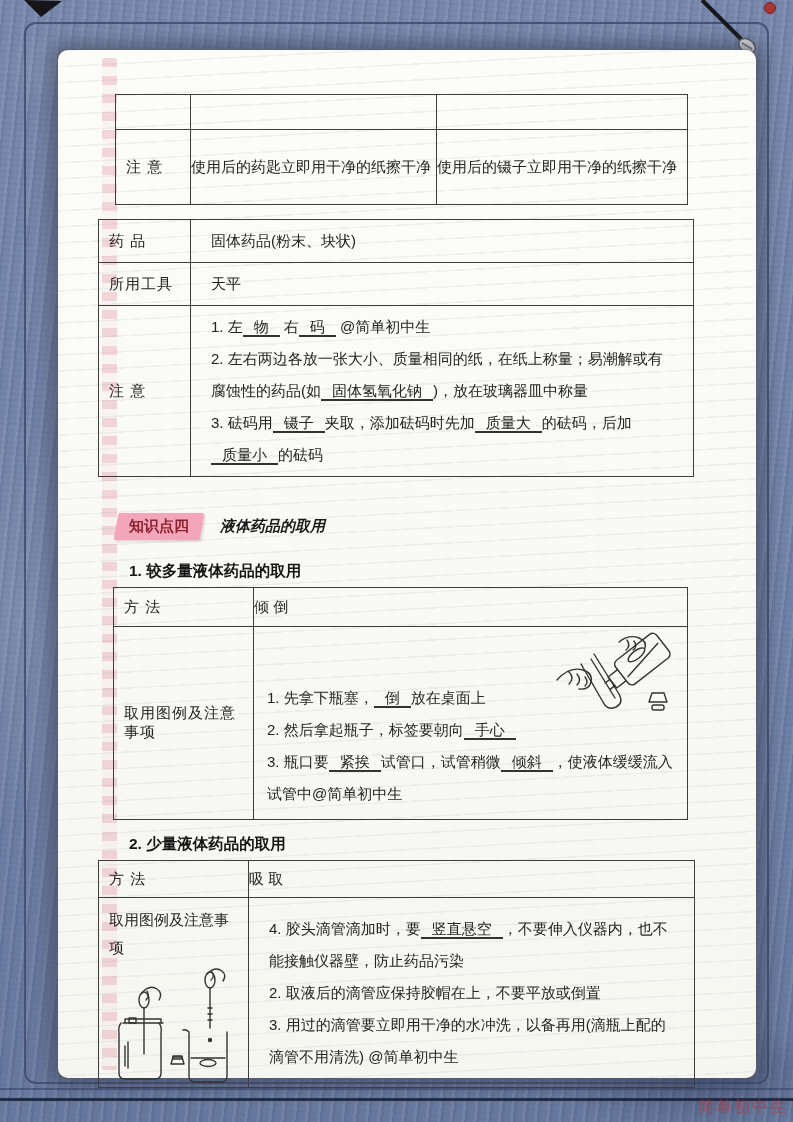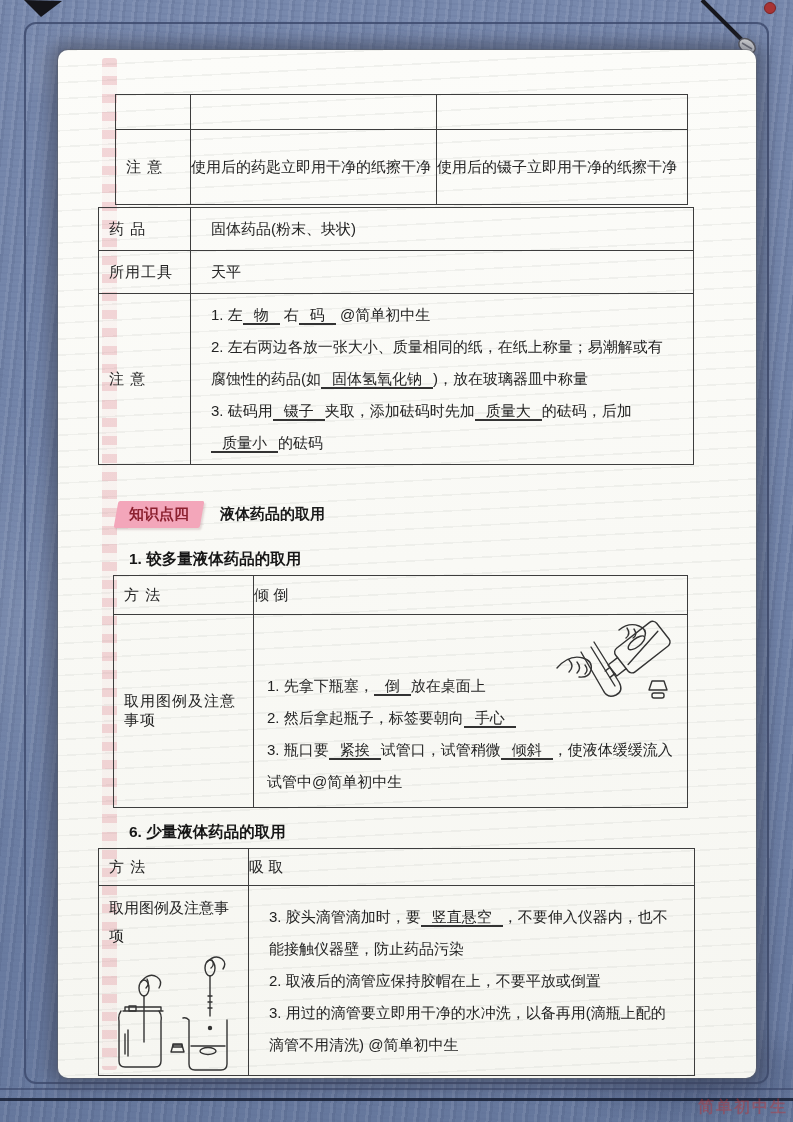--- a/index.html
+++ b/index.html
@@ -57,25 +57,25 @@
   .h-liq1{margin:20px 0 6px 31px;}
   .h-liq2{margin:14px 0 6px 31px;}
   
   .kp-row{margin:34px 0 0 18px;height:30px;display:flex;align-items:center;}
   .kp-badge{
     display:inline-block;background:#f3a6ba;color:#8c2130;font-weight:bold;
     font-size:15px;padding:4px 13px;transform:skewX(-10deg);border-radius:2px;
     box-shadow:2px 2px 2px rgba(120,60,70,.18);
   }
   .kp-badge > span{display:inline-block;transform:skewX(10deg);}
-  .kp-title{font-weight:bold;margin-left:18px;color:#1a1a1a;}
+  .kp-title{font-weight:bold;margin-left:18px;color:#1a1a1a;font-style:italic;}
   
   .t-top{width:572px;margin-left:17px;}
   .t-top td{line-height:30px;}
-  .t-solid{width:596px;margin-top:2px;}
+  .t-solid{width:596px;margin-top:14px;}
   .t-liq1{width:575px;margin-left:15px;}
   .t-liq2{width:597px;}
   .cell-rel{position:relative;}
   .pour-fig{position:absolute;top:5px;right:6px;}
   .liq1-lines{padding:52px 12px 6px 12px;}
   .drop-lbl{padding:8px 10px 0 10px;vertical-align:top;}
   .drop-fig{margin:4px 0 0 2px;}
   
   .deco{position:absolute;}
   .wm{
@@ -200,21 +200,21 @@
           <div class="lines liq1-lines">
                 <div class="tline"><span>1. 先拿下瓶塞，</span><span class="blank">倒</span><span>放在桌面上</span></div>
                 <div class="tline"><span>2. 然后拿起瓶子，标签要朝向</span><span class="blank">手心</span></div>
                 <div class="tline"><span>3. 瓶口要</span><span class="blank">紧挨</span><span>试管口，试管稍微</span><span class="blank">倾斜</span><span>，使液体缓缓流入试管中@简单初中生</span></div>
               </div>
         </td>
       </tr>
     </tbody>
       </table>
 
-    <div class="h h-liq2">6. 少量液体药品的取用</div>
+    <div class="h h-liq2">2. 少量液体药品的取用</div>
 
     <table class="t-liq2">
       <colgroup>
           <col style="width:150px">
           <col>
         </colgroup>
       <tbody>
           <tr>
         <td style="height:28px" class="lbl">方 法</td>
         <td class="val">吸 取</td>
@@ -239,21 +239,21 @@
             <ellipse cx="99" cy="14" rx="5" ry="8"></ellipse>
             <line x1="99" y1="22" x2="99" y2="62"></line>
             <path d="M97 48 h4 M97 54 h4 M97 42 h4"></path>
             <path d="M78 66 q-3 -3 -6 -2 M78 66 v44 q0 6 6 6 h26 q6 0 6 -6 V66"></path>
             <path d="M80 92 h34"></path>
             <ellipse cx="97" cy="97" rx="8" ry="3.5"></ellipse>
             <circle cx="99" cy="74" r="1.5" fill="#333"></circle>
           </svg>
         </td>
         <td class="lines">
-              <div class="tline"><span>3. 胶头滴管滴加时，要</span><span class="blank">竖直悬空</span><span>，不要伸入仪器内，也不能接触仪器壁，防止药品污染</span></div>
+              <div class="tline"><span>4. 胶头滴管滴加时，要</span><span class="blank">竖直悬空</span><span>，不要伸入仪器内，也不能接触仪器壁，防止药品污染</span></div>
               <div class="tline"><span>2. 取液后的滴管应保持胶帽在上，不要平放或倒置</span></div>
               <div class="tline"><span>3. 用过的滴管要立即用干净的水冲洗，以备再用(滴瓶上配的滴管不用清洗) @简单初中生</span></div>
             </td>
       </tr>
     </tbody>
       </table>
 
   </div>
 </div>
 

